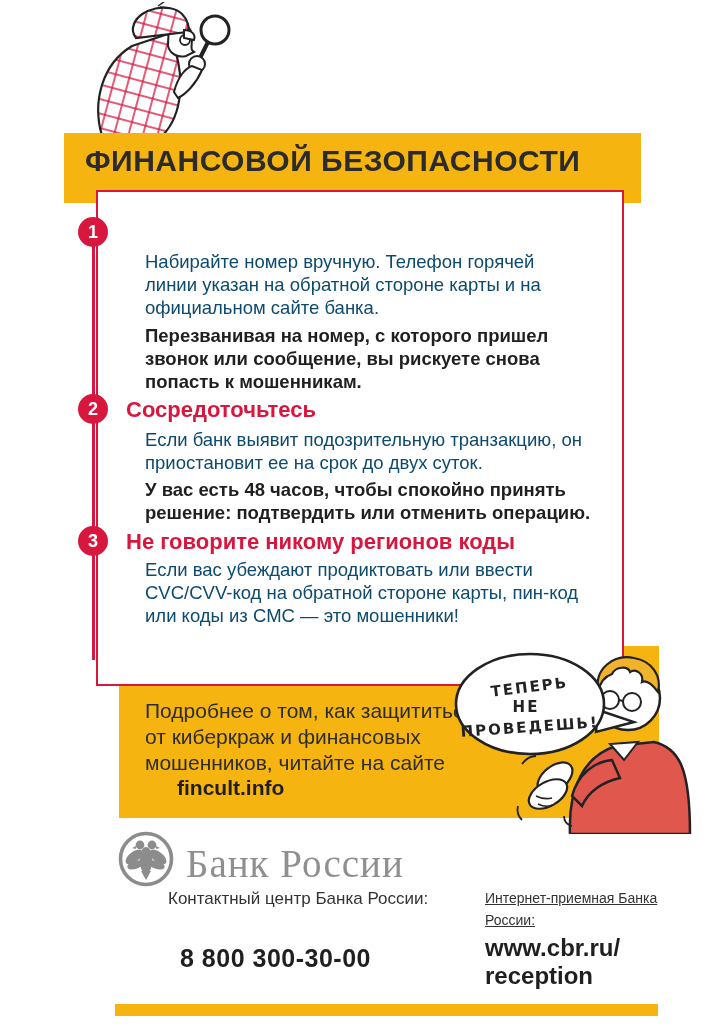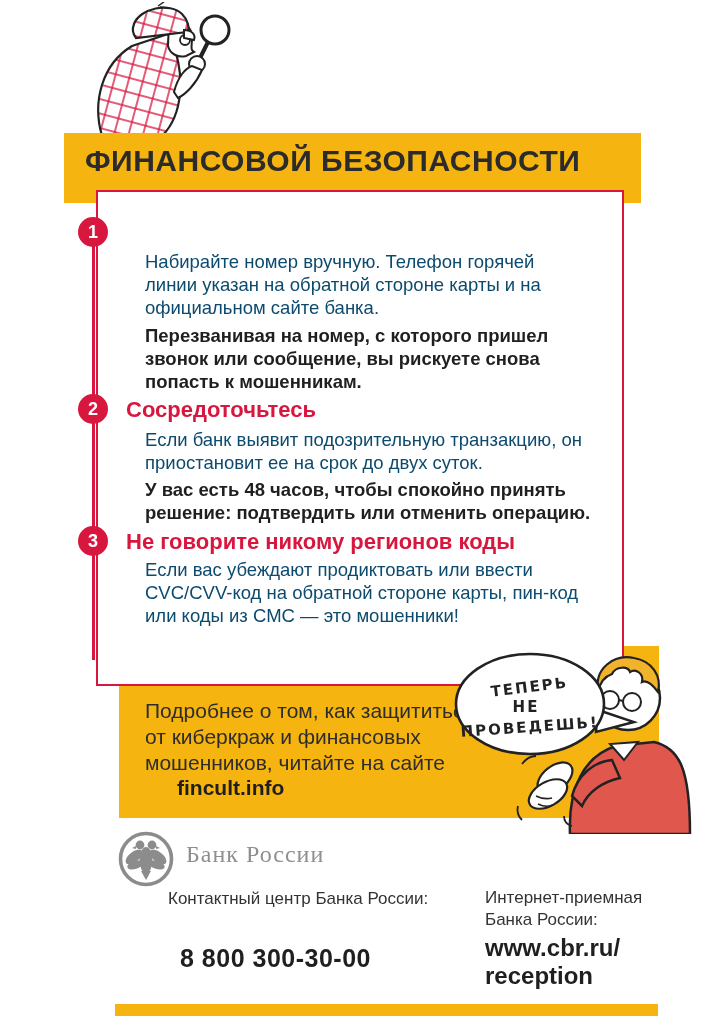--- a/index.html
+++ b/index.html
@@ -53,26 +53,26 @@
   }
   .bubble-character{position:absolute;left:452px;top:646px;z-index:4;}
   .bubble-text{
     font-family:"DejaVu Sans","Liberation Sans",sans-serif;font-size:15px;font-weight:700;
     fill:#222222;letter-spacing:2px;
   }
   
   .bank-logo{position:absolute;left:117px;top:830px;z-index:2;}
   .bank-name{
     position:absolute;left:186px;top:841px;font-family:"Liberation Serif","DejaVu Serif",serif;
-    font-size:24px;color:#8f8f8f;letter-spacing:1px;z-index:2;
+    font-size:39px;color:#8f8f8f;letter-spacing:1px;z-index:2;
   }
   .cc-label{position:absolute;left:168px;top:889px;font-size:17px;color:#333333;z-index:2;}
   .cc-phone{position:absolute;left:180px;top:944px;font-size:25px;font-weight:800;color:#1f1f1f;letter-spacing:.5px;z-index:2;}
   .cc-note{position:absolute;left:180px;top:946px;width:220px;font-size:17px;line-height:22px;color:#3d3d3d;z-index:2;}
-  .ir-label{position:absolute;left:485px;top:887px;width:175px;font-size:17px;line-height:22px;color:#333333;z-index:2;}
+  .ir-label{position:absolute;left:485px;top:887px;width:175px;font-size:14px;line-height:22px;color:#333333;z-index:2;text-decoration:underline;}
   .ir-url1{position:absolute;left:485px;top:934px;font-size:24px;font-weight:800;color:#1f1f1f;z-index:2;}
   .ir-url2{position:absolute;left:485px;top:962px;font-size:24px;font-weight:800;color:#1f1f1f;z-index:2;}
   .bottom-strip{position:absolute;left:115px;top:1004px;width:543px;height:12px;background:#f5b40f;z-index:1;}
 </style>
 </head>
 <body>
 
 <div class="page">
 
   <svg class="detective" width="168" height="134" viewBox="0 0 168 134">

